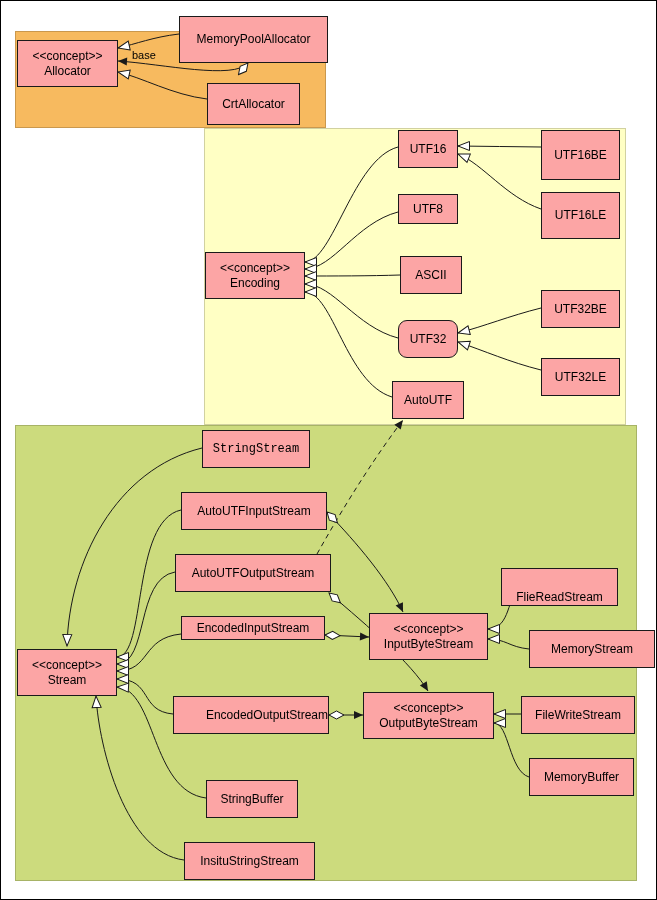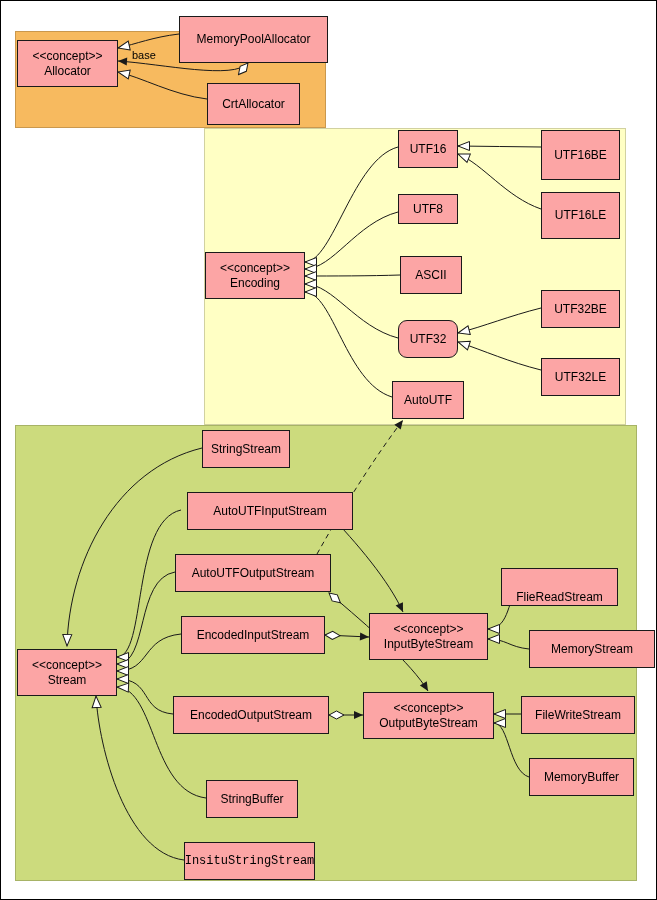--- a/index.html
+++ b/index.html
@@ -126,43 +126,43 @@
     </div>
     <div class="node" style="left: 540px; top: 289px; width: 79px; height: 38px;">
       <div>UTF32BE</div>
     </div>
     <div class="node" style="left: 540px; top: 351px; width: 79px; height: 38px; margin-top: 6px;">
       <div>UTF32LE</div>
     </div>
     <div class="node" style="left: 391px; top: 380px; width: 72px; height: 38px;">
       <div>AutoUTF</div>
     </div>
-    <div class="node" style="left: 201px; top: 429px; width: 88px; height: 38px;">
+    <div class="node" style="left: 201px; top: 429px; width: 108px; height: 38px; font-family: Liberation Mono, monospace;">
       <div>StringStream</div>
     </div>
-    <div class="node" style="left: 180px; top: 491px; width: 166px; height: 38px; margin-left: 6px;">
+    <div class="node" style="left: 180px; top: 491px; width: 146px; height: 38px;">
       <div>AutoUTFInputStream</div>
     </div>
     <div class="node" style="left: 174px; top: 553px; width: 156px; height: 38px;">
       <div>AutoUTFOutputStream</div>
     </div>
-    <div class="node" style="left: 180px; top: 615px; width: 144px; height: 38px;">
+    <div class="node" style="left: 180px; top: 615px; width: 144px; height: 24px;">
       <div>EncodedInputStream</div>
     </div>
     <div class="node" style="left: 16px; top: 648px; width: 100px; height: 47px;">
       <div>&lt;&lt;concept&gt;&gt;</div>
       <div>Stream</div>
     </div>
-    <div class="node" style="left: 172px; top: 695px; width: 156px; height: 38px;">
+    <div class="node" style="left: 172px; top: 695px; width: 156px; height: 38px; align-items: flex-end;">
       <div>EncodedOutputStream</div>
     </div>
     <div class="node" style="left: 205px; top: 779px; width: 92px; height: 38px;">
       <div>StringBuffer</div>
     </div>
-    <div class="node" style="left: 183px; top: 841px; width: 131px; height: 38px; font-family: Liberation Mono, monospace;">
+    <div class="node" style="left: 183px; top: 841px; width: 131px; height: 38px;">
       <div>InsituStringStream</div>
     </div>
     <div class="node" style="left: 368px; top: 612px; width: 119px; height: 47px;">
       <div>&lt;&lt;concept&gt;&gt;</div>
       <div>InputByteStream</div>
     </div>
     <div class="node" style="left: 362px; top: 691px; width: 131px; height: 47px;">
       <div>&lt;&lt;concept&gt;&gt;</div>
       <div>OutputByteStream</div>
     </div>

